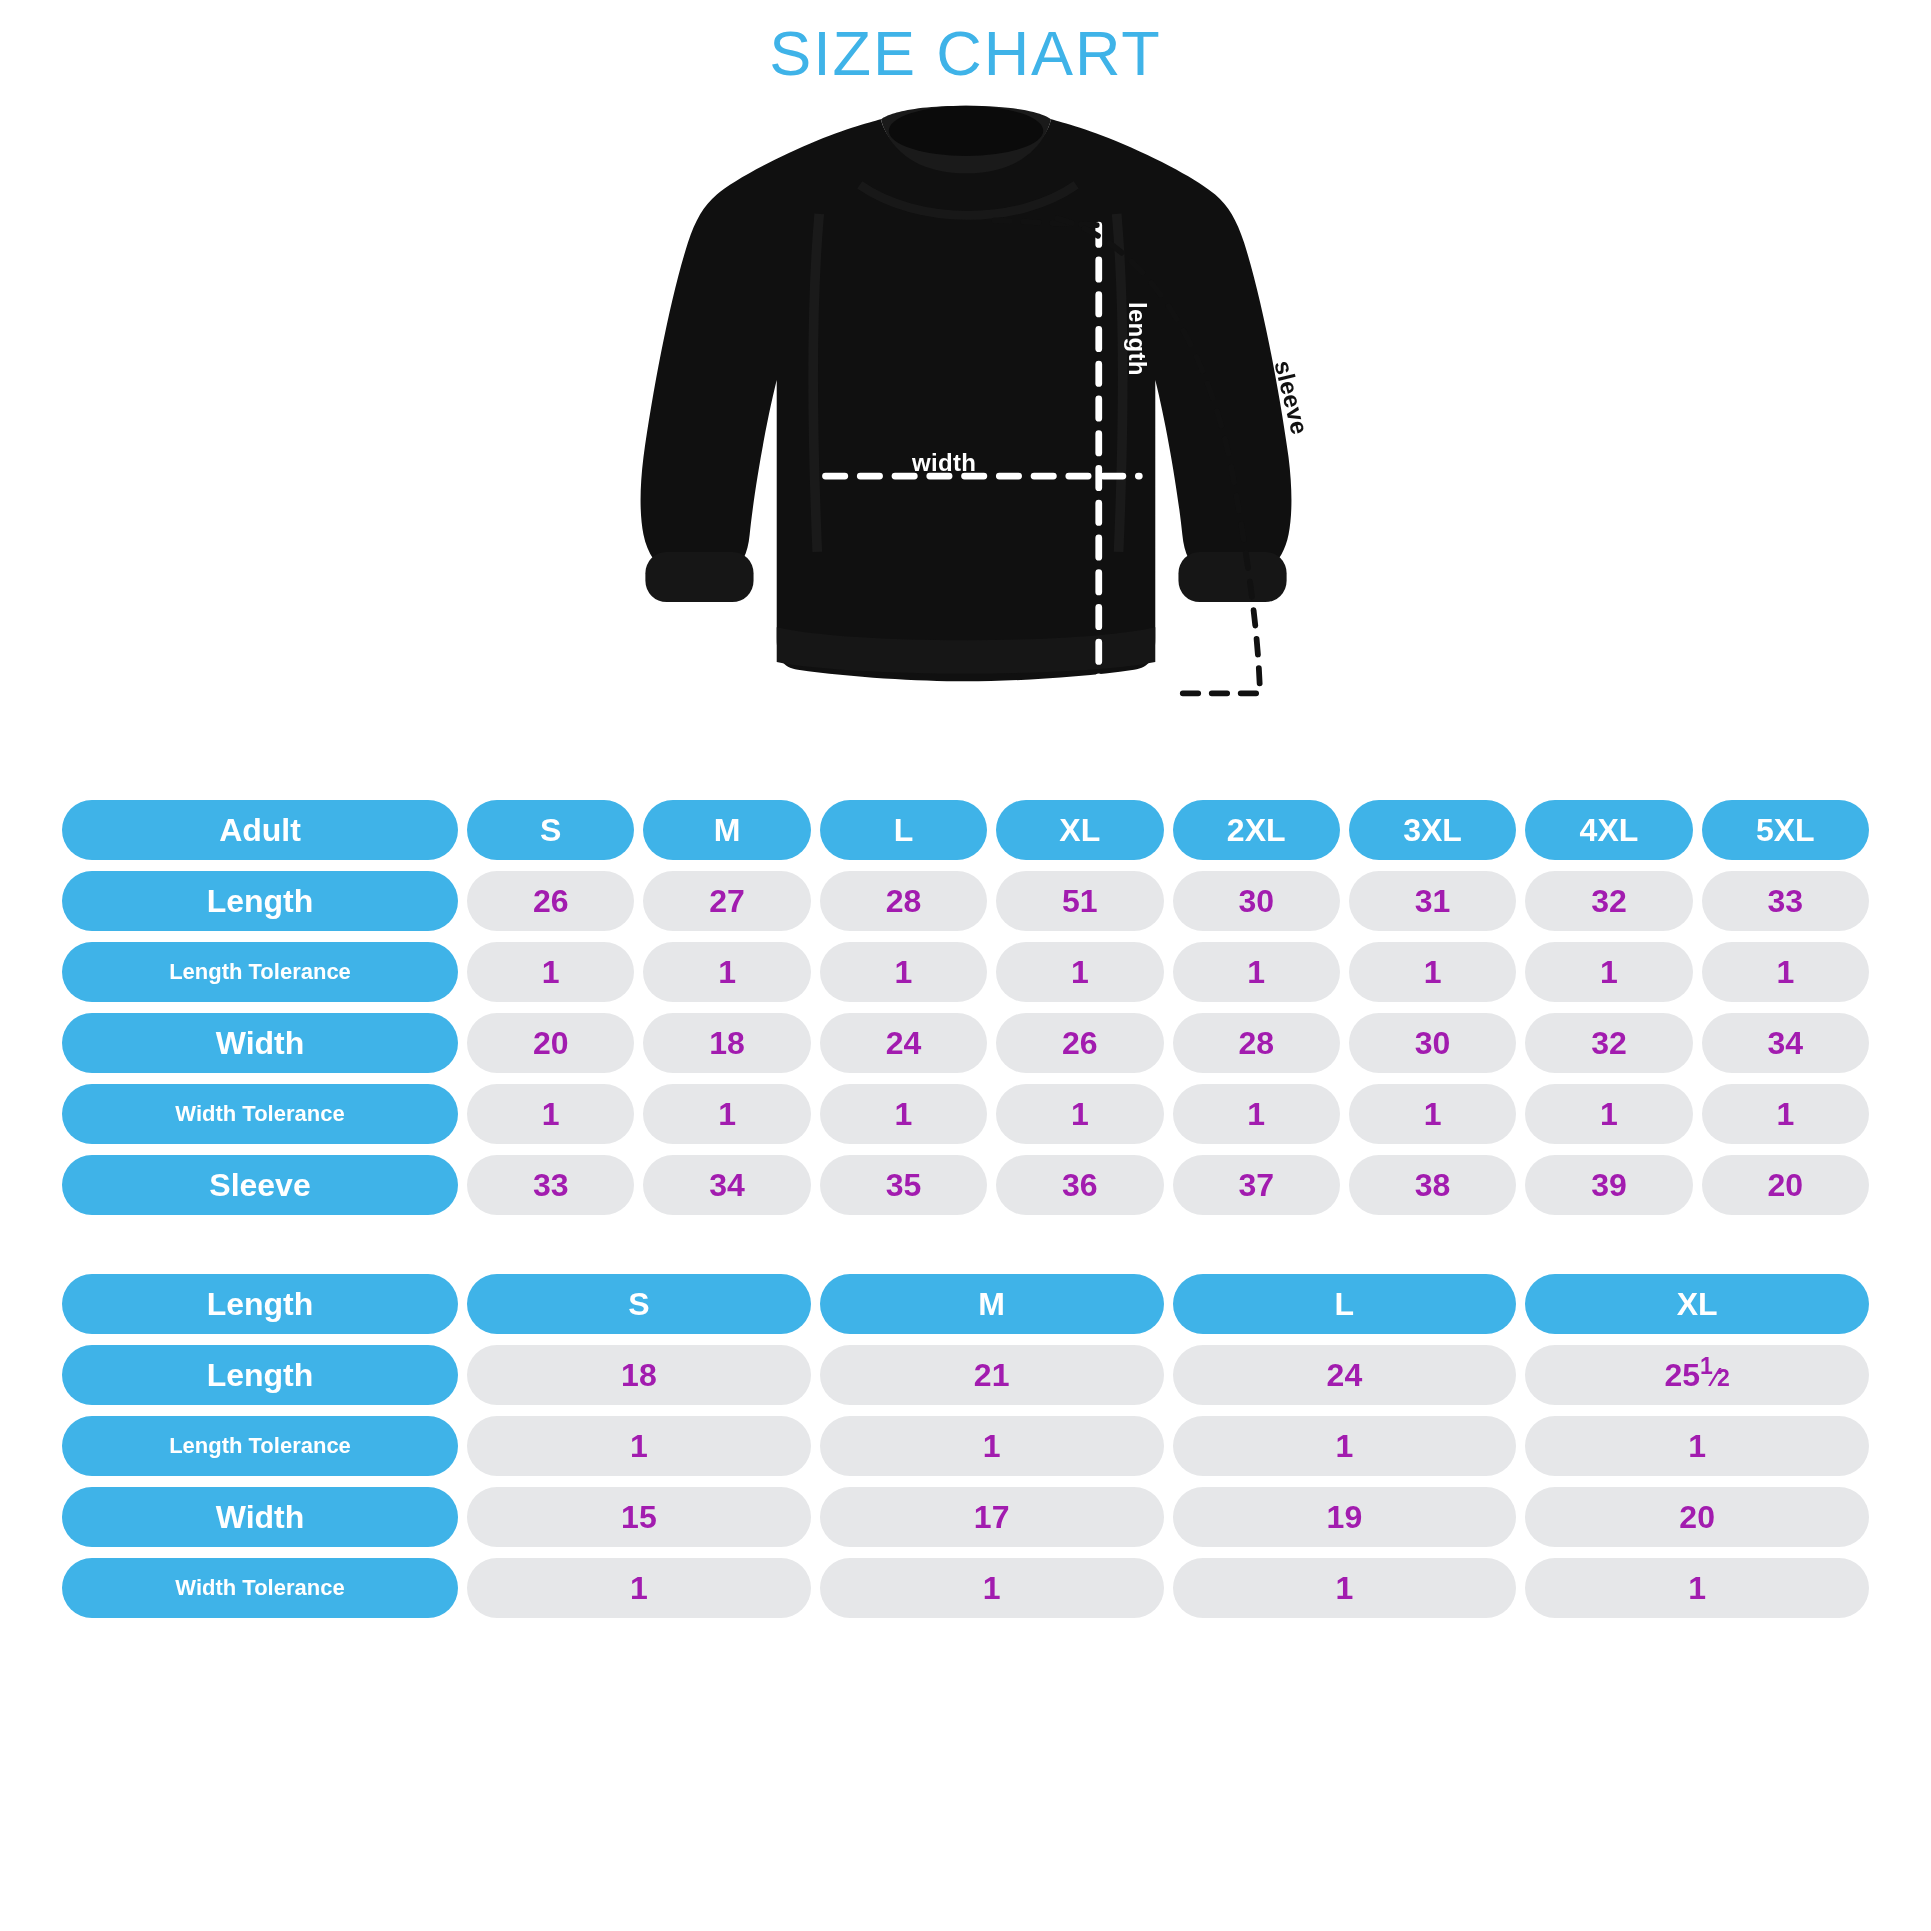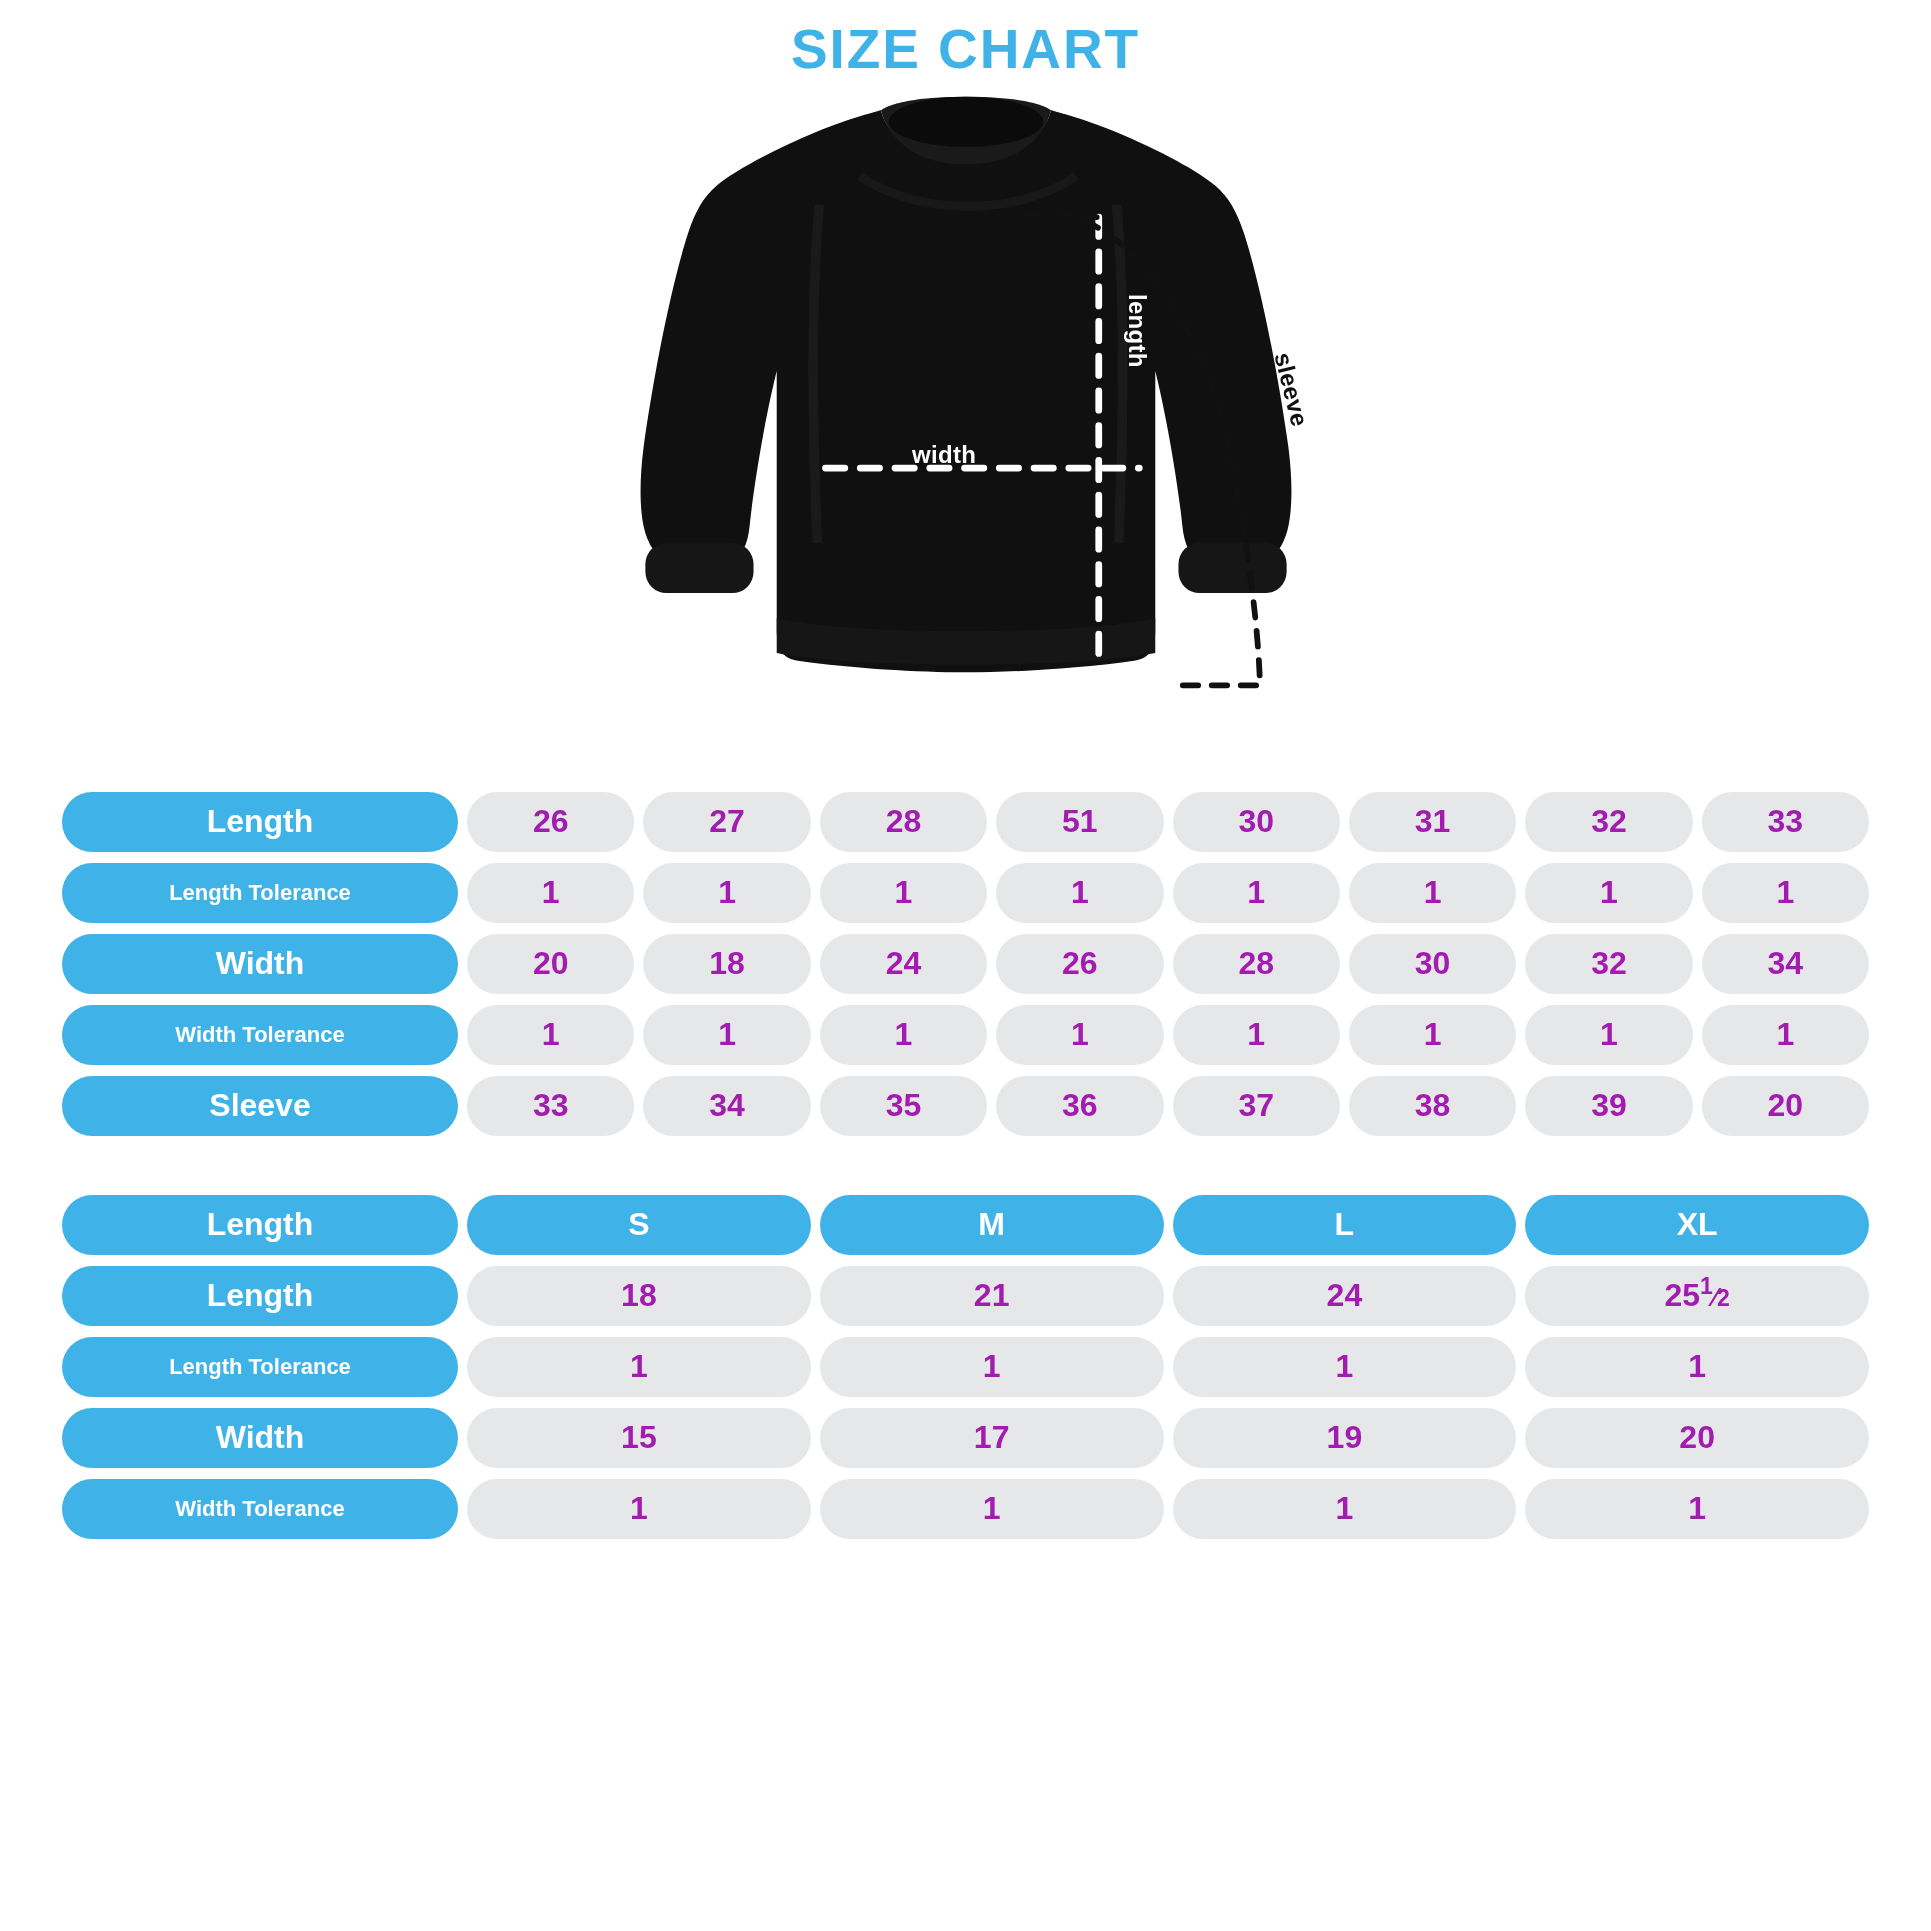--- a/index.html
+++ b/index.html
@@ -18,22 +18,22 @@
     position: relative;
     width: 1931px;
     height: 1931px;
     box-sizing: border-box;
     padding: 0 53px;
   }
 
   
   .title {
     text-align: center;
-    font-size: 55px;
-    font-weight: 700;
+    font-size: 63px;
+    font-weight: 400;
     letter-spacing: 1.9px;
     color: #3fb3e8;
     margin-top: 19.3px;
     line-height: 1.1;
   }
 
   
   .illustration {
     position: relative;
     height: 695px;
@@ -183,20 +183,31 @@
     </svg>
 
     <div class="meas-label width-lbl">width</div>
     <div class="meas-label length-lbl">length</div>
     <div class="meas-label sleeve-lbl">sleeve</div>
   </div>
 
   <table class="table adult">
     <tbody>
       <tr>
+        <td class="rowlabel">Adult</td>
+        <td class="hdr">S</td>
+        <td class="hdr">M</td>
+        <td class="hdr">L</td>
+        <td class="hdr">XL</td>
+        <td class="hdr">2XL</td>
+        <td class="hdr">3XL</td>
+        <td class="hdr">4XL</td>
+        <td class="hdr">5XL</td>
+      </tr>
+      <tr>
         <td class="rowlabel">Length</td>
         <td class="cell">26</td>
         <td class="cell">27</td>
         <td class="cell">28</td>
         <td class="cell">51</td>
         <td class="cell">30</td>
         <td class="cell">31</td>
         <td class="cell">32</td>
         <td class="cell">33</td>
       </tr>

